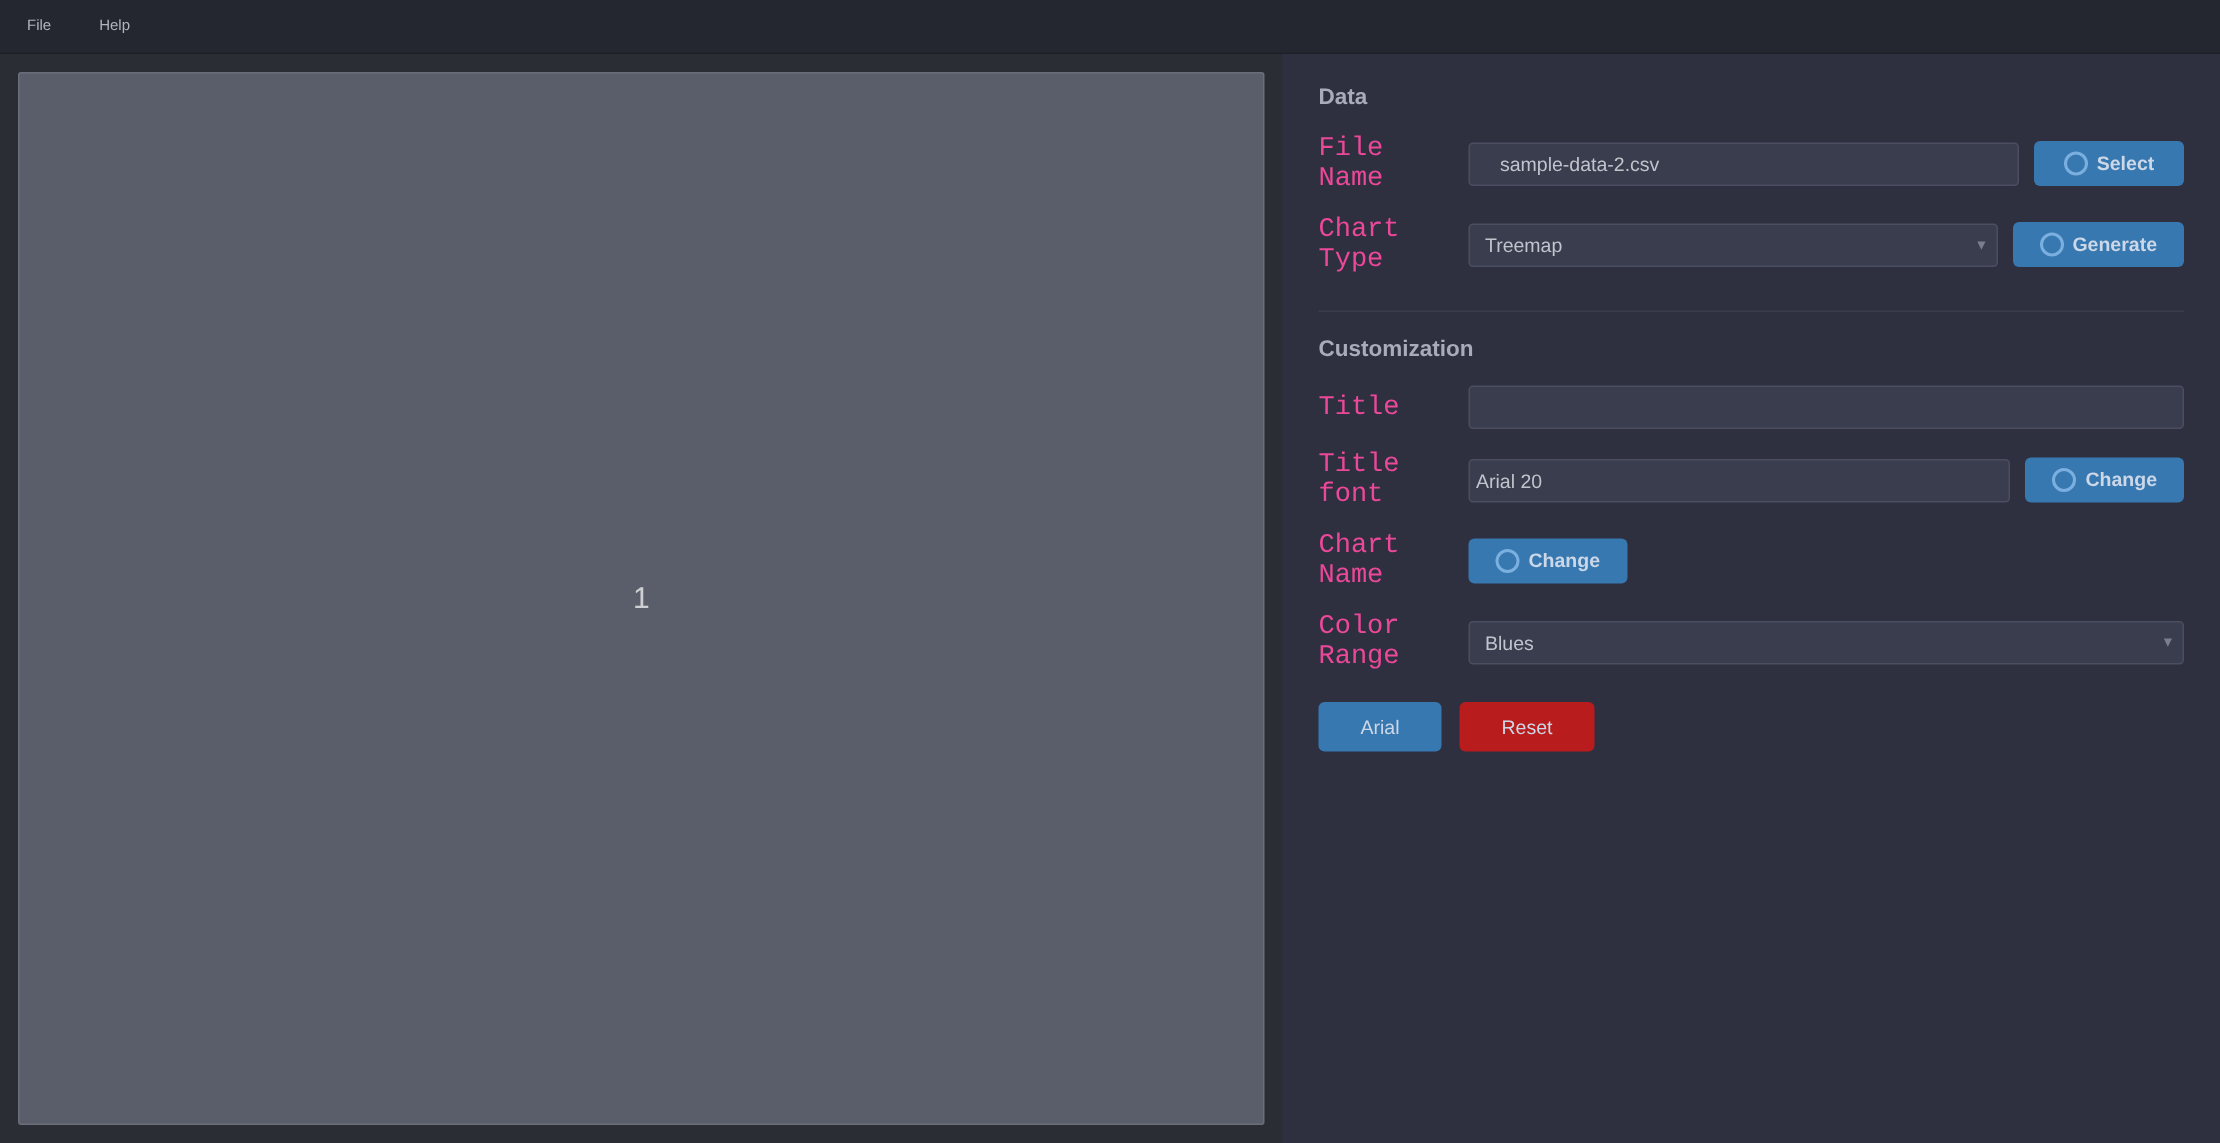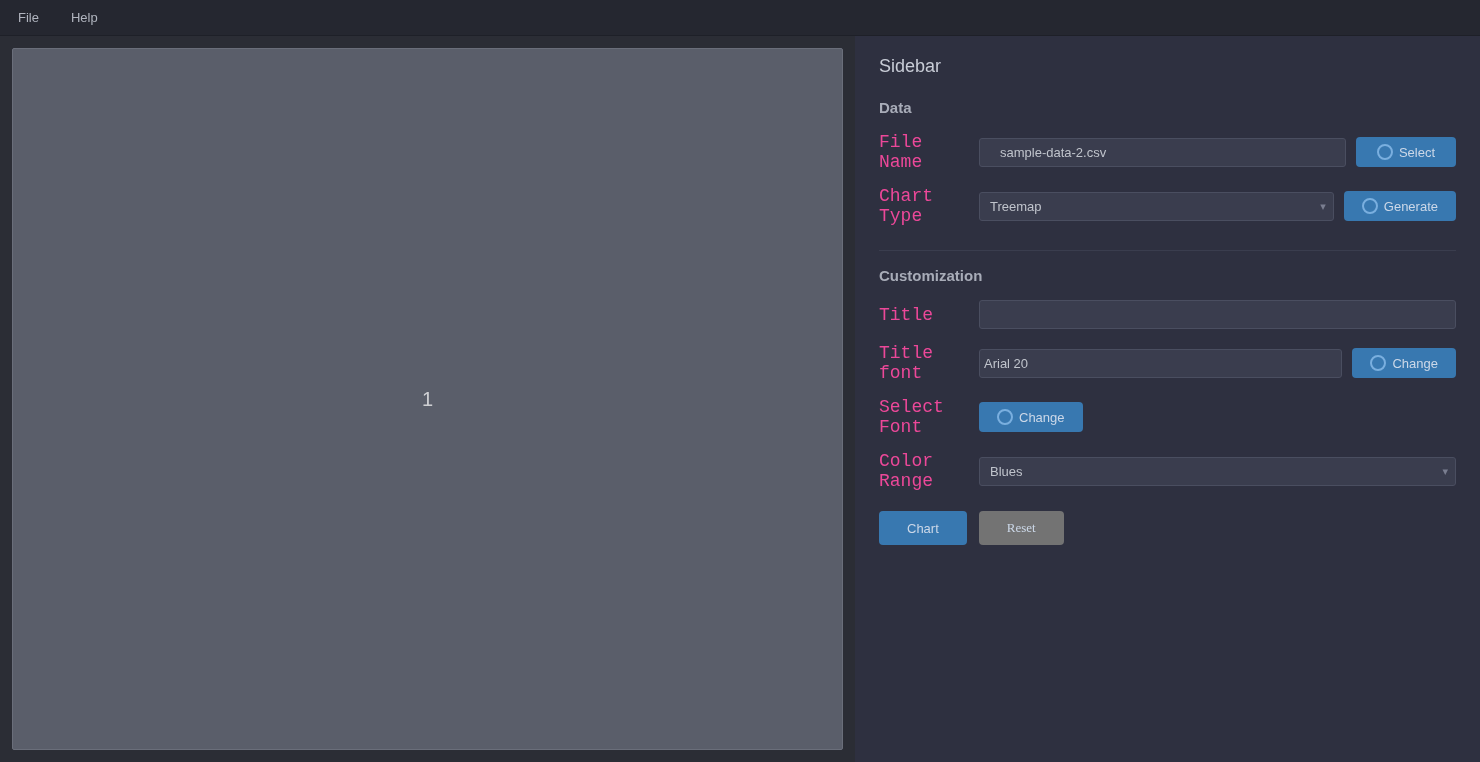--- a/index.html
+++ b/index.html
@@ -22,21 +22,21 @@
       height: 36px;
       background-color: #252730;
       display: flex;
       align-items: center;
       padding: 0 12px;
       gap: 20px;
       border-bottom: 1px solid #1e2028;
     }
 
     .menubar-item {
-      font-size: 13px;
+      font-size: 10px;
       color: #b0b4be;
       cursor: pointer;
       padding: 4px 6px;
       border-radius: 3px;
     }
 
     
     .main-layout {
       display: flex;
       height: calc(762px - 36px);
@@ -163,23 +163,24 @@
     }
 
     
     .btn {
       border: none;
       border-radius: 4px;
       padding: 7px 18px;
       font-size: 13px;
       cursor: pointer;
       display: inline-flex;
-      align-items: center;
+      align-items: flex-start;
       gap: 6px;
       white-space: nowrap;
+      font-weight: bold;
     }
 
     .btn-primary {
       background-color: #3a6ea8;
       color: #d0d8e8;
     }
 
     .btn-circle-icon {
       width: 16px;
       height: 16px;
@@ -207,28 +208,27 @@
       background-color: #3878b0;
       color: #ccd8e8;
       padding: 9px 28px;
       border-radius: 4px;
       font-size: 13px;
       border: none;
       cursor: pointer;
     }
 
     .btn-reset {
-      background-color: #737373;
+      background-color: #b91c1c;
       color: #ccd8e8;
       padding: 9px 28px;
       border-radius: 4px;
       font-size: 13px;
       border: none;
       cursor: pointer;
-      font-family: Liberation Serif, serif;
     }
 
     
     .section-divider {
       height: 1px;
       background-color: #3a3d4e;
       margin: 16px 0;
     }
 
     .title-input {
@@ -252,21 +252,20 @@
 
 <div class="main-layout">
 
   <div class="canvas-area">
     <div class="canvas-container">
       <span class="canvas-number">1</span>
     </div>
   </div>
 
   <div class="sidebar">
-    <div class="sidebar-title">Sidebar</div>
 
     <div class="section">
       <div class="section-title">Data</div>
 
       <div class="field-row">
         <span class="field-label">File Name</span>
         <div class="file-name-display">sample-data-2.csv</div>
         <button class="btn btn-primary btn-action">
           <span class="btn-circle-icon"></span>
           <span>Select</span>
@@ -304,39 +303,39 @@
       <div class="field-row">
         <span class="field-label">Title font</span>
         <div class="field-value">Arial 20</div>
         <button class="btn btn-primary btn-action">
           <span class="btn-circle-icon"></span>
           <span>Change</span>
         </button>
       </div>
 
       <div class="field-row">
-        <span class="field-label">Select Font</span>
+        <span class="field-label">Chart Name</span>
         <button class="btn btn-primary btn-action">
           <span class="btn-circle-icon"></span>
           <span>Change</span>
         </button>
       </div>
 
       <div class="field-row">
         <span class="field-label">Color Range</span>
         <div class="dropdown-wrapper">
           <select class="dropdown">
             <option>Blues</option>
             <option>Reds</option>
             <option>Greens</option>
             <option>Oranges</option>
           </select>
           <span class="dropdown-arrow">▾</span>
         </div>
       </div>
 
       <div class="bottom-buttons">
-        <button class="btn-update">Chart</button>
+        <button class="btn-update">Arial</button>
         <button class="btn-reset">Reset</button>
       </div>
     </div>
   </div>
 </div>
 
 </body></html>

